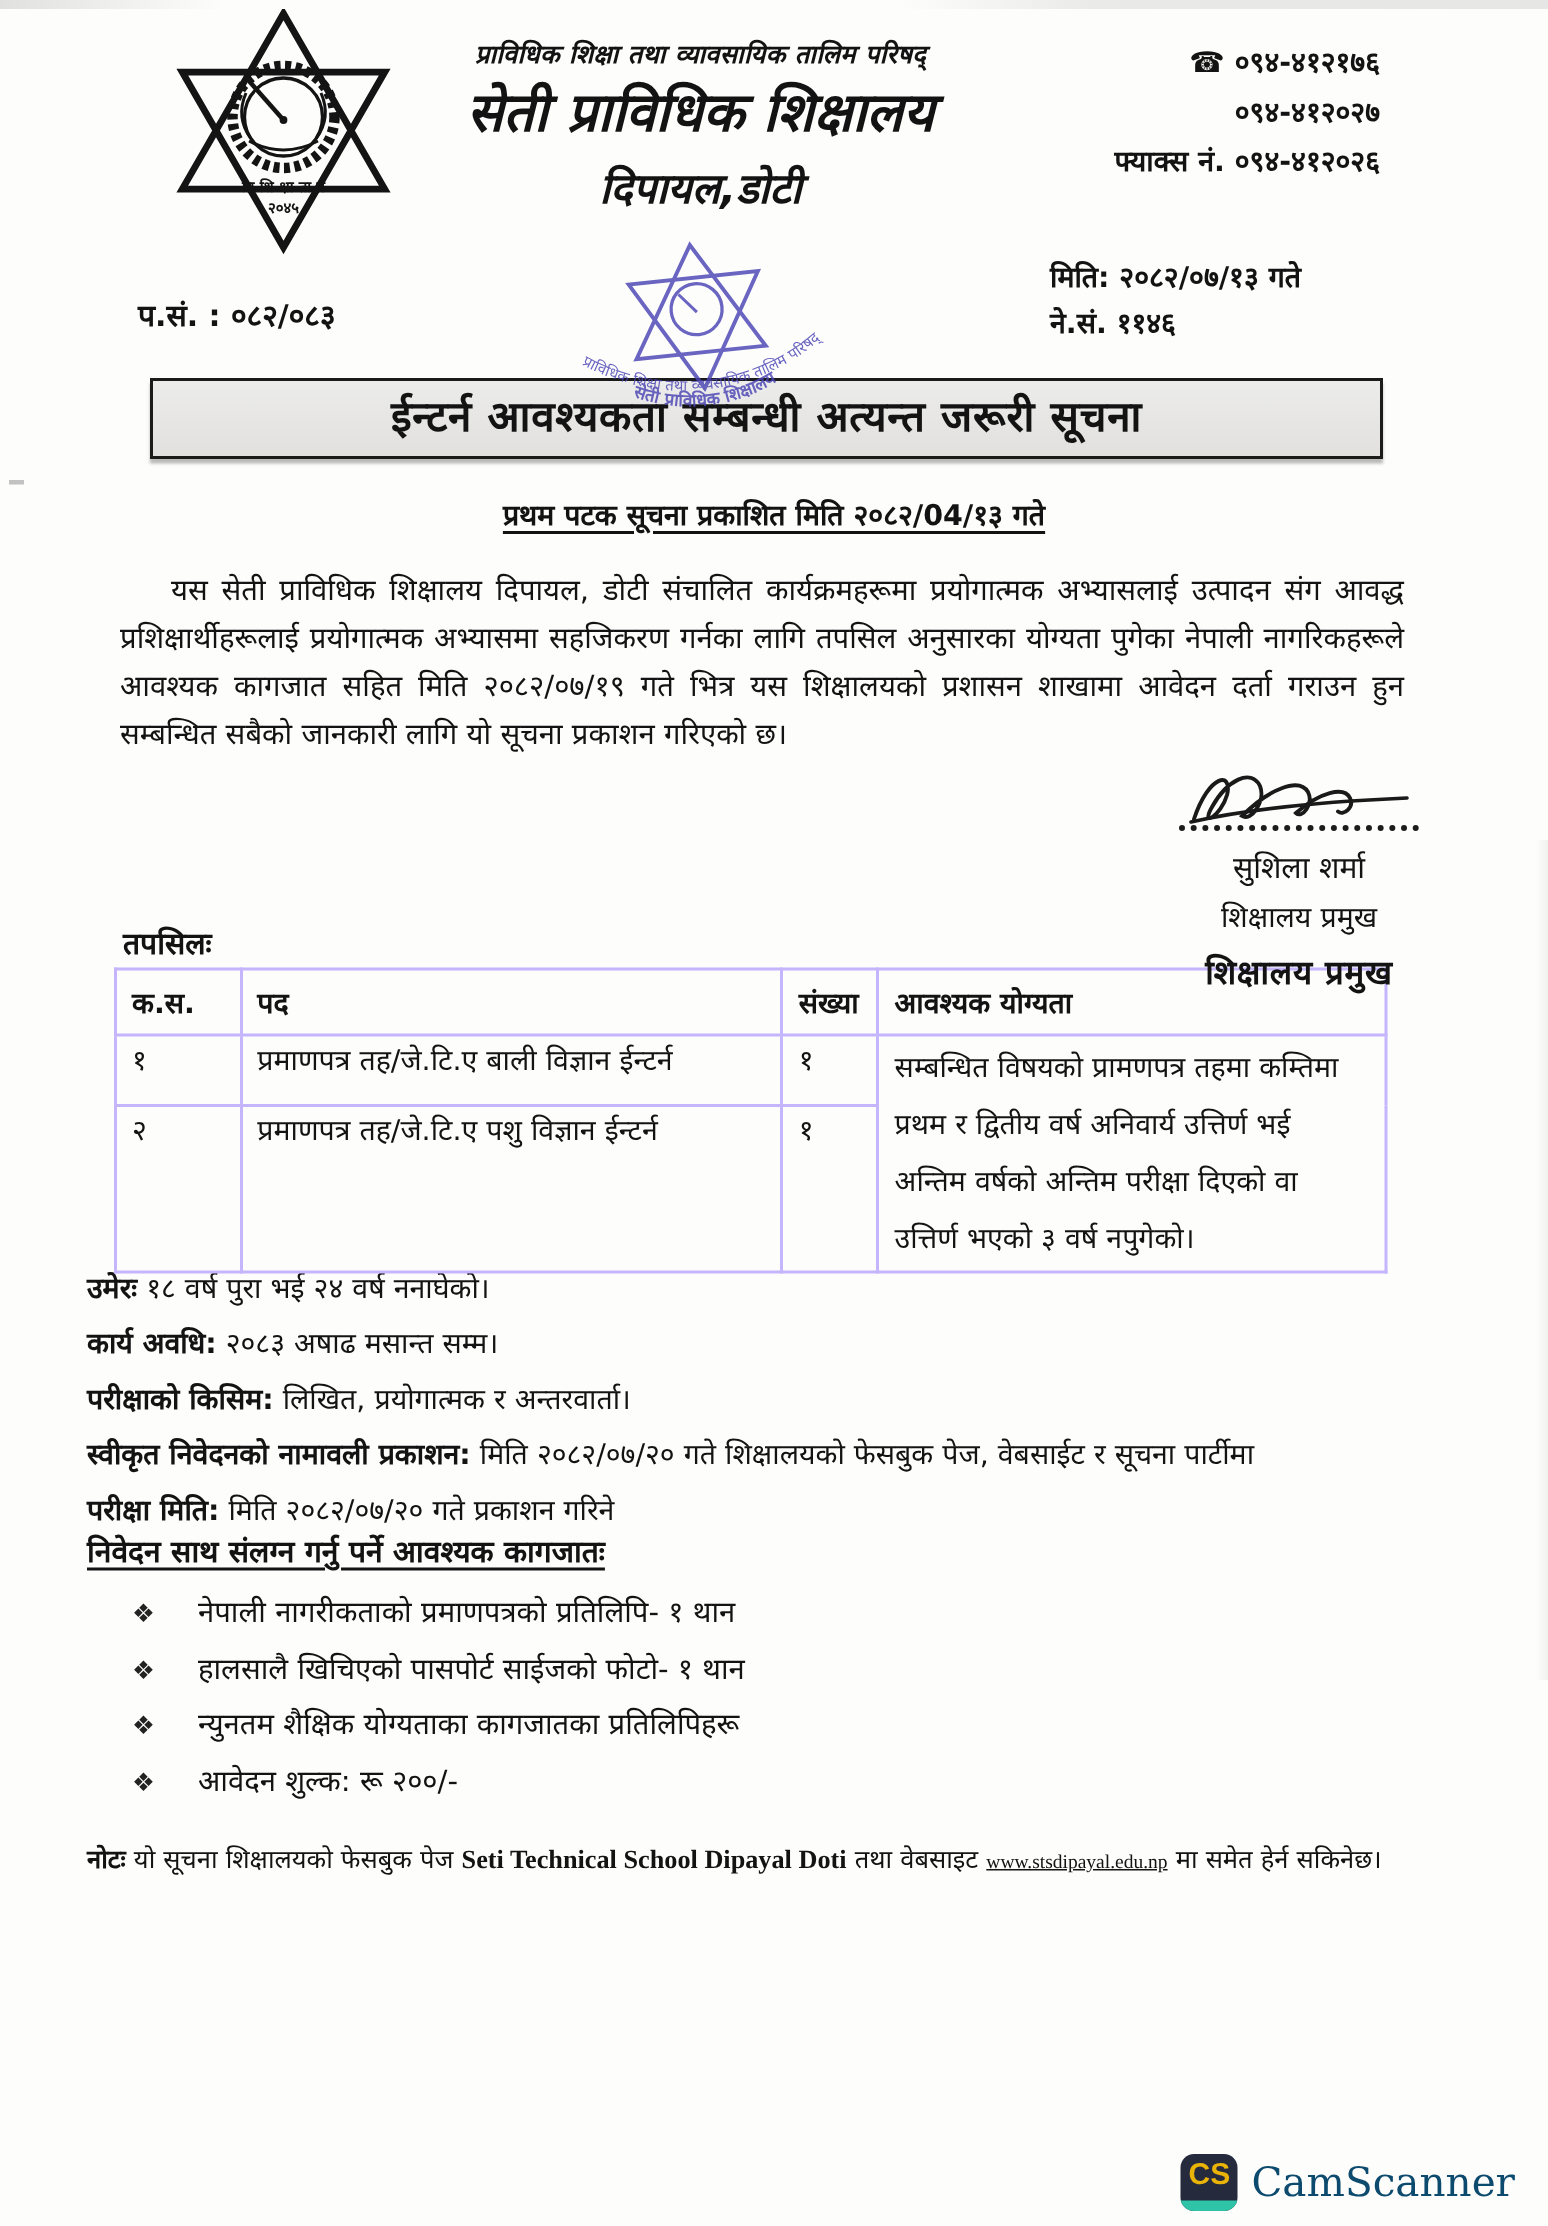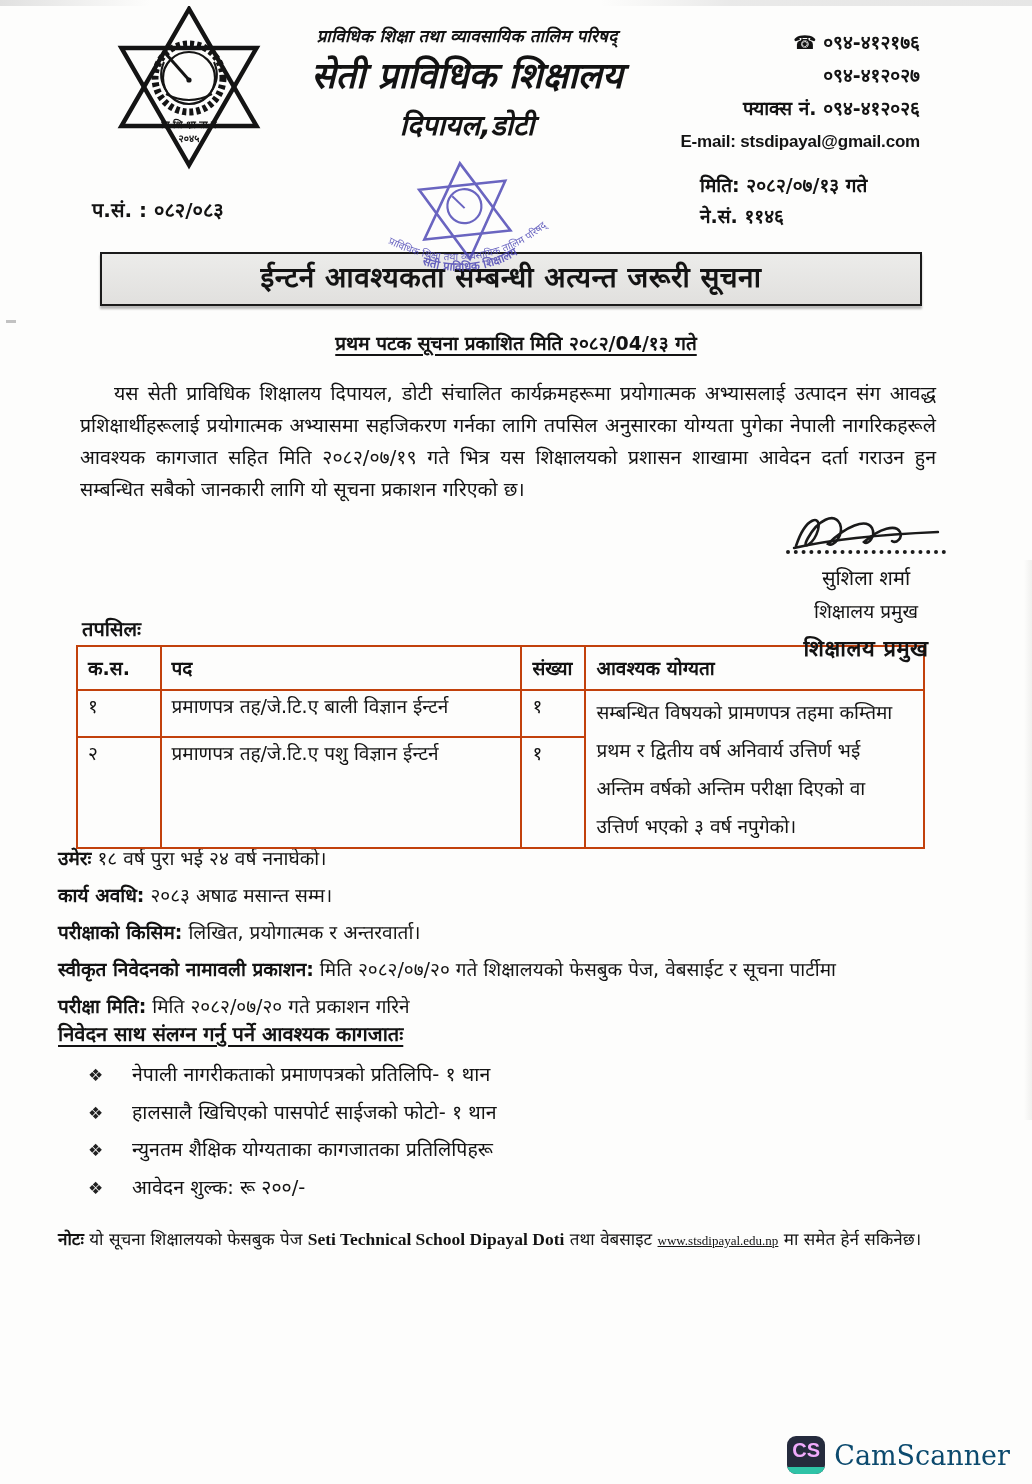--- a/index.html
+++ b/index.html
@@ -46,21 +46,21 @@
   .sig svg{display:block;margin:0 auto -10px;}
   .dotline{width:160px;border-bottom:4px dotted #1c1c1c;margin:0 auto;}
   .sig-name{font-size:20px;margin-top:10px;}
   .sig-title{font-size:19px;margin-top:7px;}
   .sig-stamp{font-size:22px;font-weight:bold;margin-top:8px;letter-spacing:.5px;}
 
   .tapasil{position:absolute;left:82px;top:615px;font-size:20px;font-weight:bold;}
 
   
   table.sched{position:absolute;left:76px;top:645px;width:849px;border-collapse:collapse;z-index:2;}
-  table.sched th,table.sched td{border:2px solid #c2410c;padding:2px 10px;font-size:19px;text-align:left;vertical-align:top;}
+  table.sched th,table.sched td{border:2px solid #c4b5fd;padding:2px 10px;font-size:19px;text-align:left;vertical-align:top;}
   table.sched th{font-weight:bold;height:38px;vertical-align:middle;}
   .c-sn{width:62px;}
   .c-post{width:346px;margin-left:32px;}
   .c-cnt{width:42px;}
   .c-qual{width:323px;}
   tr.r1 td{height:36px;}
   tr.r2 td{height:92px;}
   td.qual{line-height:38px;text-align:justify;padding-top:4px;}
 
   
@@ -75,21 +75,21 @@
   .doc-item .b{display:inline-block;width:44px;font-size:17px;color:#222;}
 
   .note{position:absolute;left:58px;top:1227px;width:940px;font-size:17px;white-space:nowrap;}
   .note b.lbl{font-weight:bold;}
   .note .fb{font-weight:bold;font-family:"Liberation Serif",serif;font-size:17.5px;}
   .note .site{font-weight:normal;text-decoration:underline;font-family:"Liberation Serif",serif;font-size:13px;}
 
   
   .cswm{position:absolute;right:22px;bottom:10px;display:flex;align-items:center;gap:9px;}
   .cs-icon{position:relative;width:38px;height:38px;background:#252b3d;border-radius:9px;overflow:hidden;}
-  .cs-icon .cs{position:absolute;left:0;right:0;top:3px;text-align:center;color:#f0abfc;font-weight:bold;
+  .cs-icon .cs{position:absolute;left:0;right:0;top:3px;text-align:center;color:#eab308;font-weight:bold;
     font-size:20px;font-family:"Liberation Sans",sans-serif;}
   .cs-icon .strip{position:absolute;left:0;right:0;bottom:0;height:7px;background:#2fc3a7;}
   .cs-text{font-size:27px;color:#0c4a6e;font-family:"DejaVu Serif",serif;}
 </style>
 </head>
 <body>
 
 <div class="page">
 
   <div class="edge-top-left"></div>
@@ -114,21 +114,20 @@
   <div class="head-center">
     <div class="council">प्राविधिक शिक्षा तथा व्यावसायिक तालिम परिषद्</div>
     <div class="school">सेती प्राविधिक शिक्षालय</div>
     <div class="location">दिपायल,डोटी</div>
   </div>
 
   <div class="contact">
     <div><span>☎</span> <span>०९४-४१२१७६</span></div>
     <div>०९४-४१२०२७</div>
     <div>फ्याक्स नं. ०९४-४१२०२६</div>
-    <div class="email">E-mail: stsdipayal@gmail.com</div>
   </div>
   <div class="dateblock">
     <div>मिति: २०८२/०७/१३ गते</div>
     <div>ने.सं. ११४६</div>
   </div>
   <div class="refno">प.सं. : ०८२/०८३</div>
 
   <svg class="stamp" viewBox="0 0 190 150">
     <defs>
       <path id="arcTop" d="M14,78 A140,140 0 0 0 176,78"></path>

